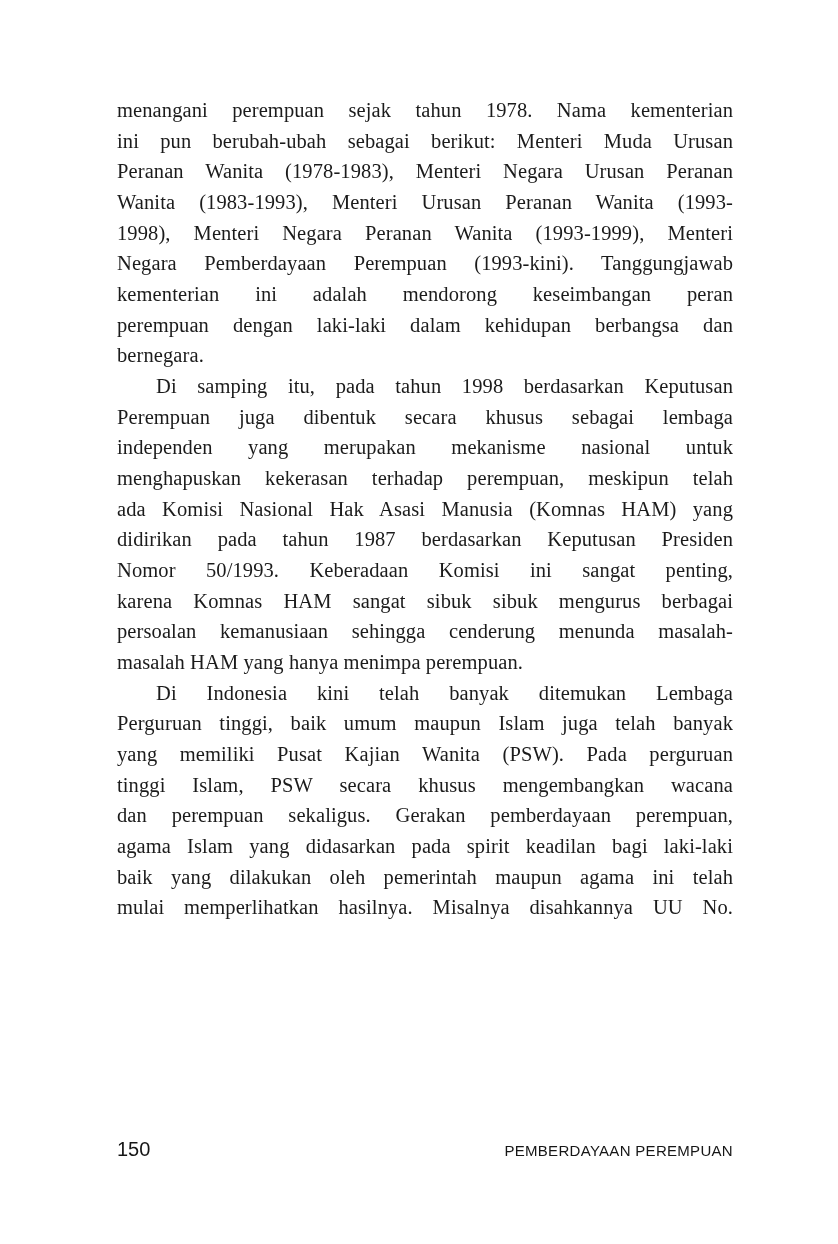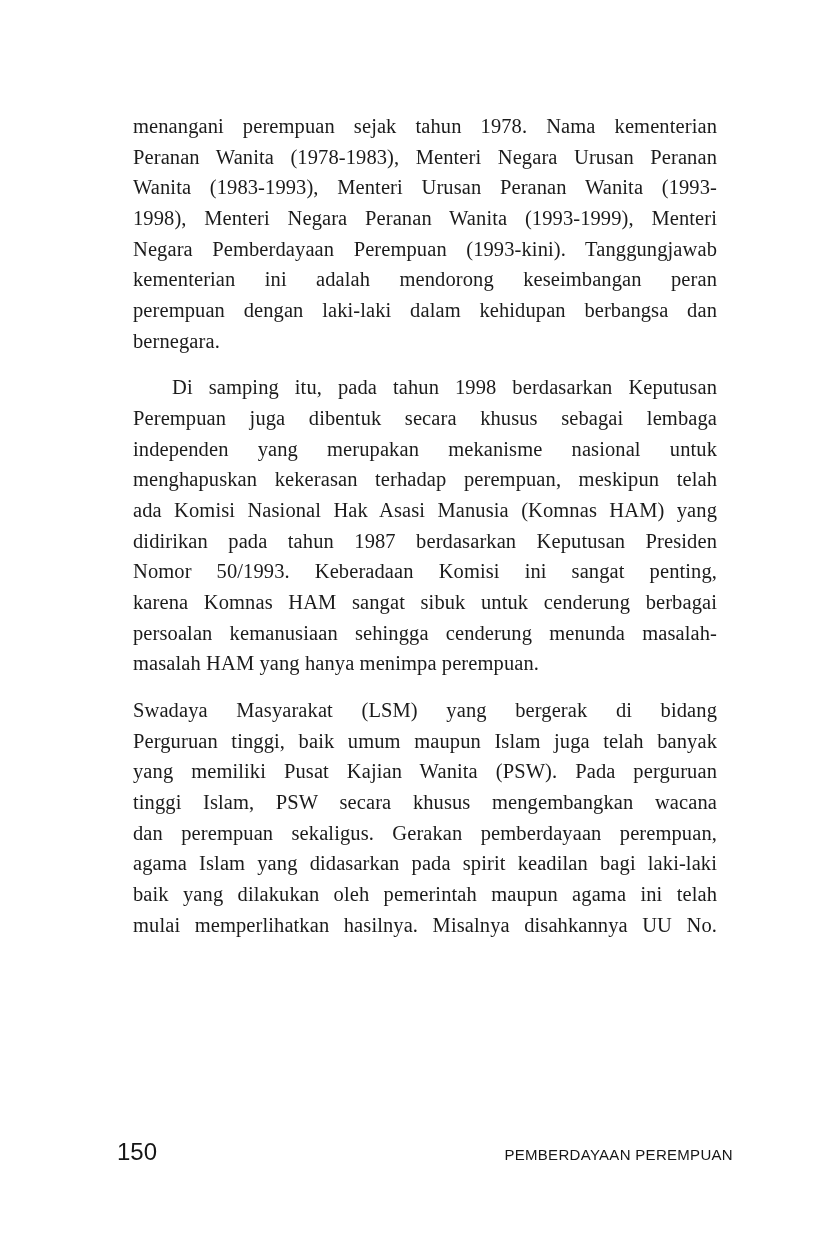--- a/index.html
+++ b/index.html
@@ -18,21 +18,21 @@
   .text-block {
     position: absolute;
     left: 117px;
     top: 95px;
     width: 616px;
     font-size: 20.5px;
     line-height: 30.68px;
     color: #1b1b1b;
     letter-spacing: 0.1px;
   }
-  .paragraph { margin: 16px; padding: 0; }
+  .paragraph { margin: 0; padding: 0; }
   .line {
     text-align: justify;
     white-space: normal;
     overflow: hidden;
     height: 30.68px;
   }
   .line.just { text-align-last: justify; }
   .line.last { text-align-last: left; }
   .line.indent { text-indent: 39px; }
   .footer {
@@ -40,57 +40,58 @@
     left: 117px;
     top: 1138px;
     width: 616px;
     display: flex;
     justify-content: space-between;
     align-items: baseline;
     font-family: "Liberation Sans", "DejaVu Sans", sans-serif;
     color: #161616;
   }
   .page-num {
-    font-size: 24px;
+    font-size: 20px;
     text-align: center;
   }
   .running-title {
     font-size: 15px;
     letter-spacing: 0.3px;
   }
 </style>
 </head>
 <body>
 
 <div class="page">
   <main class="text-block" id="text-block">
       <div class="paragraph">
         <div class="line just">menangani perempuan sejak tahun 1978. Nama kementerian</div>
+        <div class="line just">ini pun berubah-ubah sebagai berikut: Menteri Muda Urusan</div>
         <div class="line just">Peranan Wanita (1978-1983), Menteri Negara Urusan Peranan</div>
         <div class="line just">Wanita (1983-1993), Menteri Urusan Peranan Wanita (1993-</div>
         <div class="line just">1998), Menteri Negara Peranan Wanita (1993-1999), Menteri</div>
         <div class="line just">Negara Pemberdayaan Perempuan (1993-kini). Tanggungjawab</div>
         <div class="line just">kementerian ini adalah mendorong keseimbangan peran</div>
         <div class="line just">perempuan dengan laki-laki dalam kehidupan berbangsa dan</div>
         <div class="line last">bernegara.</div>
       </div>
       <div class="paragraph">
         <div class="line just indent">Di samping itu, pada tahun 1998 berdasarkan Keputusan</div>
         <div class="line just">Perempuan juga dibentuk secara khusus sebagai lembaga</div>
         <div class="line just">independen yang merupakan mekanisme nasional untuk</div>
         <div class="line just">menghapuskan kekerasan terhadap perempuan, meskipun telah</div>
         <div class="line just">ada Komisi Nasional Hak Asasi Manusia (Komnas HAM) yang</div>
         <div class="line just">didirikan pada tahun 1987 berdasarkan Keputusan Presiden</div>
         <div class="line just">Nomor 50/1993. Keberadaan Komisi ini sangat penting,</div>
-        <div class="line just">karena Komnas HAM sangat sibuk untuk cenderung berbagai</div>
+        <div class="line just">karena Komnas HAM sangat sibuk sibuk mengurus berbagai</div>
         <div class="line just">persoalan kemanusiaan sehingga cenderung menunda masalah-</div>
         <div class="line last">masalah HAM yang hanya menimpa perempuan.</div>
       </div>
       <div class="paragraph">
-        <div class="line just">Swadaya Masyarakat (LSM) yang bergerak di bidang</div>
+        <div class="line just indent">Di Indonesia kini telah banyak ditemukan Lembaga</div>
         <div class="line just">Perguruan tinggi, baik umum maupun Islam juga telah banyak</div>
         <div class="line just">yang memiliki Pusat Kajian Wanita (PSW). Pada perguruan</div>
         <div class="line just">tinggi Islam, PSW secara khusus mengembangkan wacana</div>
         <div class="line just">dan perempuan sekaligus. Gerakan pemberdayaan perempuan,</div>
         <div class="line just">agama Islam yang didasarkan pada spirit keadilan bagi laki-laki</div>
         <div class="line just">baik yang dilakukan oleh pemerintah maupun agama ini telah</div>
         <div class="line just">mulai memperlihatkan hasilnya. Misalnya disahkannya UU No.</div>
       </div>
     </main>
   <footer class="footer">

